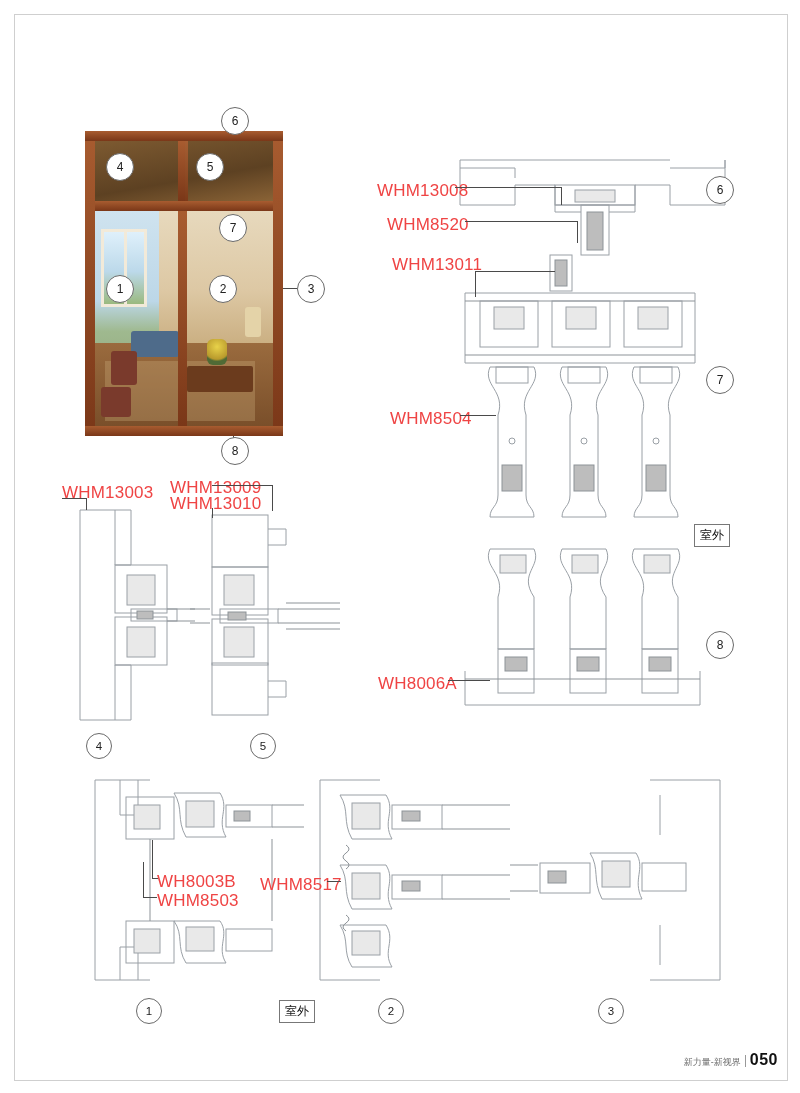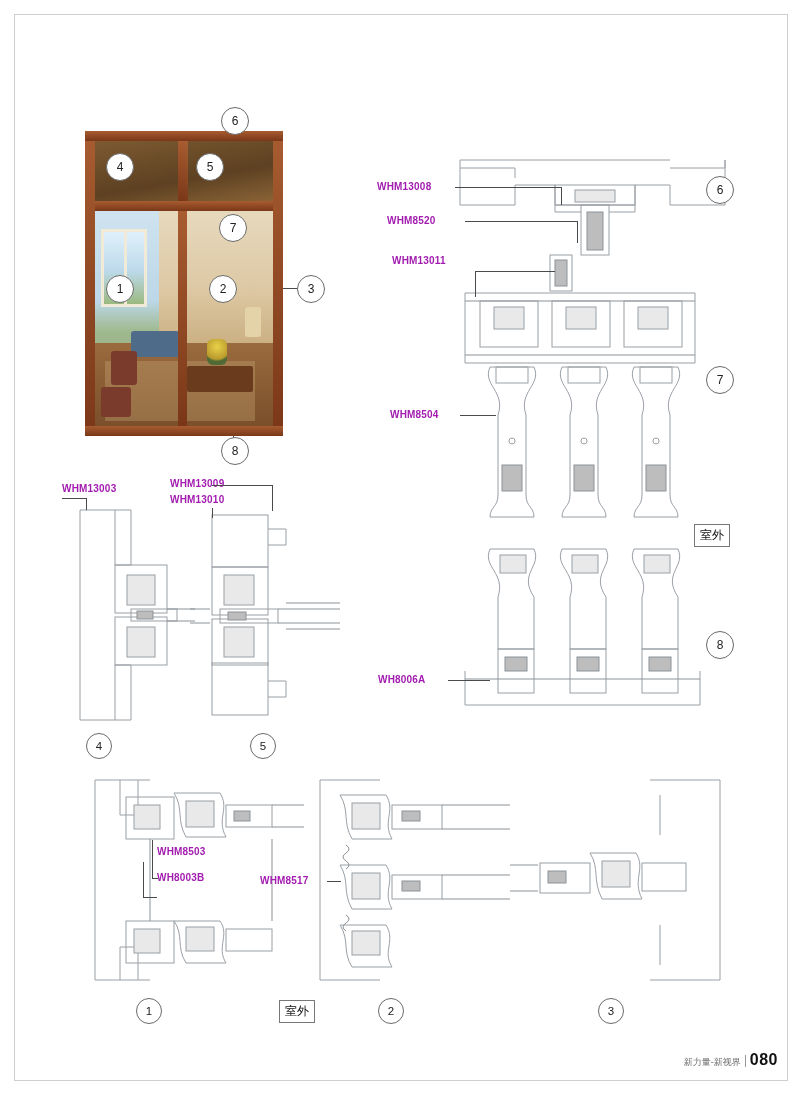--- a/index.html
+++ b/index.html
@@ -4,21 +4,21 @@
 <style>
   html,body{margin:0;padding:0;background:#ffffff;}
   body{font-family:"Liberation Sans",sans-serif;}
   .page{position:relative;width:800px;height:1093px;background:#ffffff;overflow:hidden;}
   .sheet{position:absolute;left:14px;top:14px;width:772px;height:1065px;border:1px solid #cfcfcf;background:#fff;}
   
   .cir{position:absolute;width:26px;height:26px;border-radius:50%;border:1px solid #6a6a6a;background:#fff;
        display:flex;align-items:center;justify-content:center;font-size:12px;color:#222;}
   .cir.small{width:24px;height:24px;font-size:11.5px;}
   
-  .lbl{position:absolute;font-size:10px;color:#a21caf;white-space:nowrap;letter-spacing:.2px;font-weight:bold;}
+  .lbl{position:absolute;font-size:17px;color:#ef4444;white-space:nowrap;letter-spacing:.2px;}
   .cn{position:absolute;font-size:12px;color:#111;border:1px solid #777;padding:2px 5px;background:#fff;}
   
   .ln{position:absolute;background:#4a4a4a;}
   .ln.h{height:1px;}
   .ln.v{width:1px;}
   
   .photo{position:absolute;left:85px;top:131px;width:198px;height:305px;background:#8c3f22;
          border:0;box-shadow:0 0 0 0 #000;overflow:hidden;}
   .frame-outer{position:absolute;inset:0;background:linear-gradient(135deg,#a0522d,#7b3a1c 55%,#8b4424);}
   .mullion{position:absolute;background:linear-gradient(180deg,#a85c30,#7a3718);}
@@ -235,21 +235,21 @@
     <path class="st2" d="M182,30 L214,30 M182,52 L214,52"></path>
 
     <rect class="st" x="36" y="146" width="48" height="42"></rect>
     <rect class="fillg" x="44" y="154" width="26" height="24"></rect>
     <path class="st" d="M84,146 C94,160 86,172 96,188 L136,188 C126,172 140,160 130,146 Z"></path>
     <rect class="fillg" x="96" y="152" width="28" height="24"></rect>
     <rect class="st" x="136" y="154" width="46" height="22"></rect>
     <path class="st2" d="M60,64 L60,146 M182,64 L182,146"></path>
   </svg>
   <div class="lbl" style="left:157px;top:872px;text-align:center;">WH8003B</div>
-  <div class="lbl" style="left:157px;top:846px;">WHM8503</div>
+  <div class="lbl" style="left:157px;top:891px;">WHM8503</div>
   <div class="ln v" style="left:152px;top:840px;height:38px;"></div>
   <div class="ln h" style="left:152px;top:878px;width:6px;"></div>
   <div class="ln v" style="left:143px;top:862px;height:35px;"></div>
   <div class="ln h" style="left:143px;top:897px;width:14px;"></div>
   <div class="cir small" style="left:136px;top:998px;">1</div>
   <div class="cn" style="left:279px;top:1000px;">室外</div>
 
   <svg width="220" height="220" style="left:310px;top:775px;">
     <path class="st" d="M10,5 L70,5 M10,5 L10,205 M10,205 L70,205"></path>
     <path class="st" d="M30,20 C40,36 32,46 42,64 L82,64 C72,46 86,36 76,20 Z"></path>
@@ -278,15 +278,15 @@
     <rect class="st" x="30" y="88" width="50" height="30"></rect>
     <rect class="fillgr" x="38" y="96" width="18" height="12"></rect>
     <path class="st" d="M80,78 C90,94 82,104 92,124 L132,124 C122,104 136,94 126,78 Z"></path>
     <rect class="fillg" x="92" y="86" width="28" height="26"></rect>
     <rect class="st" x="132" y="88" width="44" height="28"></rect>
     <path class="st2" d="M0,90 L28,90 M0,116 L28,116"></path>
   </svg>
   <div class="cir small" style="left:598px;top:998px;">3</div>
 
   <div class="foot">
-    <span>新力量-新视界</span><span class="bar"></span><b>080</b>
+    <span>新力量-新视界</span><span class="bar"></span><b>050</b>
   </div>
 </div>
 
 </body></html>

